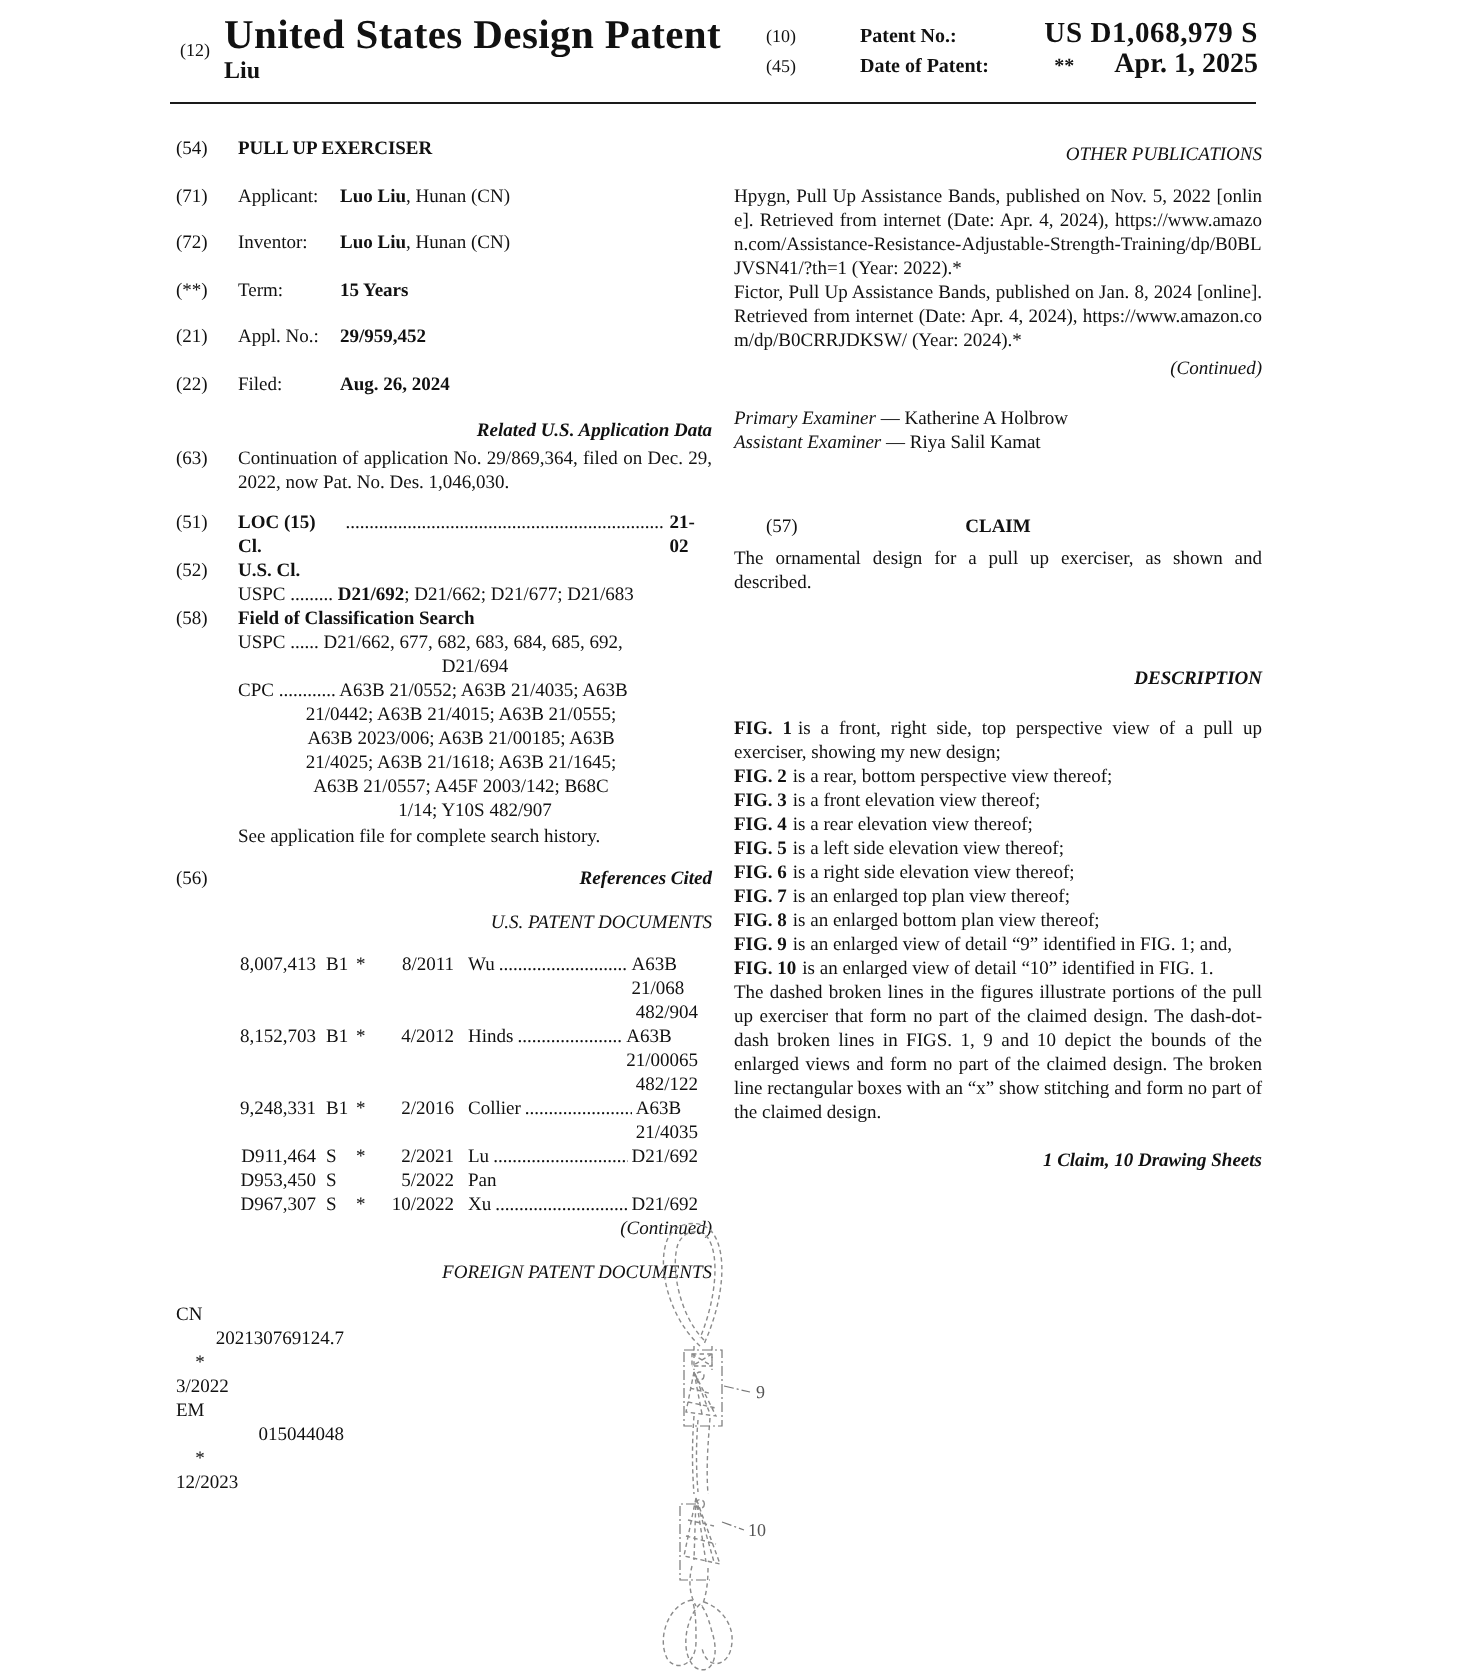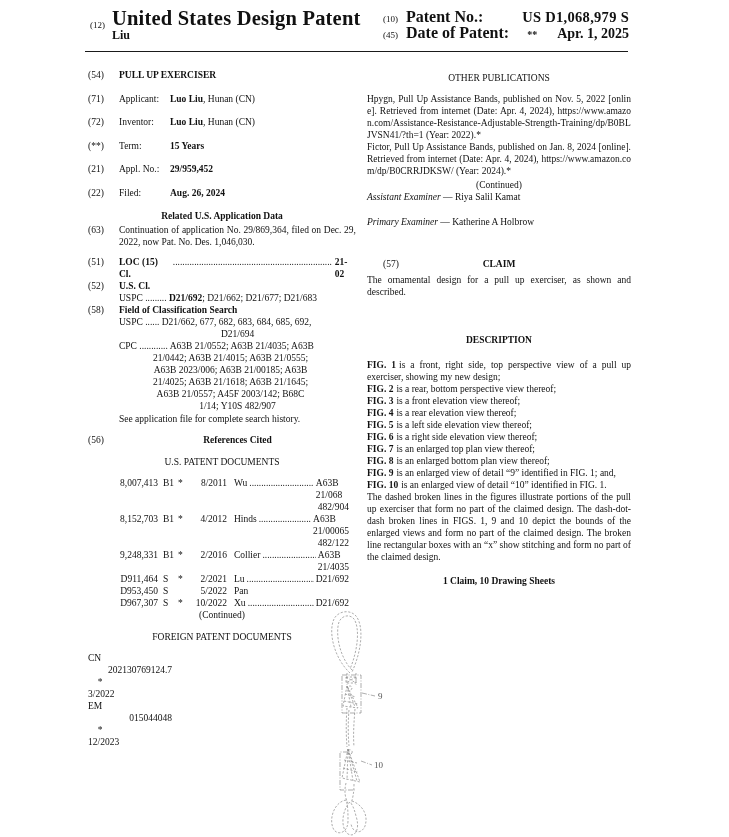--- a/index.html
+++ b/index.html
@@ -2,30 +2,30 @@
 <html><head>
 <meta charset="utf-8">
 <style>
   html,body{margin:0;padding:0;}
   body{
     width:729px;height:837px;background:#ffffff;position:relative;overflow:hidden;
     font-family:"Liberation Serif", serif;color:#111;font-size:9.5px;line-height:12px;
   }
   .b{font-weight:bold;}
   .i{font-style:italic;}
-  .center{text-align:center;}
+  .center{text-align:right;font-style:italic;}
   .right{text-align:center;}
   
   .h-code12{position:absolute;left:90px;top:19px;font-size:9px;}
   .h-title{position:absolute;left:112px;top:7px;font-size:20.5px;line-height:22px;font-weight:bold;letter-spacing:.2px;}
   .h-surname{position:absolute;left:112px;top:29px;font-size:12px;font-weight:bold;}
   .h-right{position:absolute;left:383px;top:11px;width:246px;}
   .hr-row{display:flex;align-items:baseline;margin-bottom:2px;}
   .hr-code{font-size:9px;width:23px;flex:none;}
-  .hr-label{font-size:16px;font-weight:bold;}
+  .hr-label{font-size:10px;font-weight:bold;margin-left:24px;}
   .hr-value{margin-left:auto;font-size:14.5px;font-weight:bold;letter-spacing:.3px;}
   .hr-stars{margin-left:auto;font-size:10px;font-weight:bold;}
   .hr-date{margin-left:20px;font-size:14px;font-weight:bold;}
   .rule{position:absolute;left:85px;top:51px;width:543px;border-top:1.6px solid #1a1a1a;}
   
   .col-l{position:absolute;left:88px;top:69px;width:268px;}
   .col-r{position:absolute;left:367px;top:69px;width:264px;}
   .item{display:grid;grid-template-columns:31px 1fr;}
   .lv{display:grid;grid-template-columns:51px 1fr;}
   .mb{margin-bottom:11.5px;}
@@ -263,25 +263,25 @@
 </div>
 
 <div class="col-r">
 
   <div class="center" style="margin-top:3px;margin-bottom:9px;">OTHER PUBLICATIONS</div>
 
   <div class="pub">Hpygn, Pull Up Assistance Bands, published on Nov. 5, 2022 [online]. Retrieved from internet (Date: Apr. 4, 2024), https://www.amazon.com/Assistance-Resistance-Adjustable-Strength-Training/dp/B0BLJVSN41/?th=1 (Year: 2022).*</div>
   <div class="pub">Fictor, Pull Up Assistance Bands, published on Jan. 8, 2024 [online]. Retrieved from internet (Date: Apr. 4, 2024), https://www.amazon.com/dp/B0CRRJDKSW/ (Year: 2024).*</div>
   <div class="center" style="margin-top:2px;">(Continued)</div>
 
+  <div style="margin-top:13px;">
+    <span class="i">Primary Examiner</span> <span>— Katherine A Holbrow</span>
+  </div>
   <div>
     <span class="i">Assistant Examiner</span> <span>— Riya Salil Kamat</span>
-  </div>
-  <div style="margin-top:13px;">
-    <span class="i">Primary Examiner</span> <span>— Katherine A Holbrow</span>
   </div>
 
   <div class="headrel" style="margin-top:30px;">
     <span class="secnum">(57)</span>
     <span>CLAIM</span>
   </div>
 
   <div class="just" style="margin-top:4px;">The ornamental design for a pull up exerciser, as shown and described.</div>
 
   <div class="center b" style="margin-top:36px;">DESCRIPTION</div>

